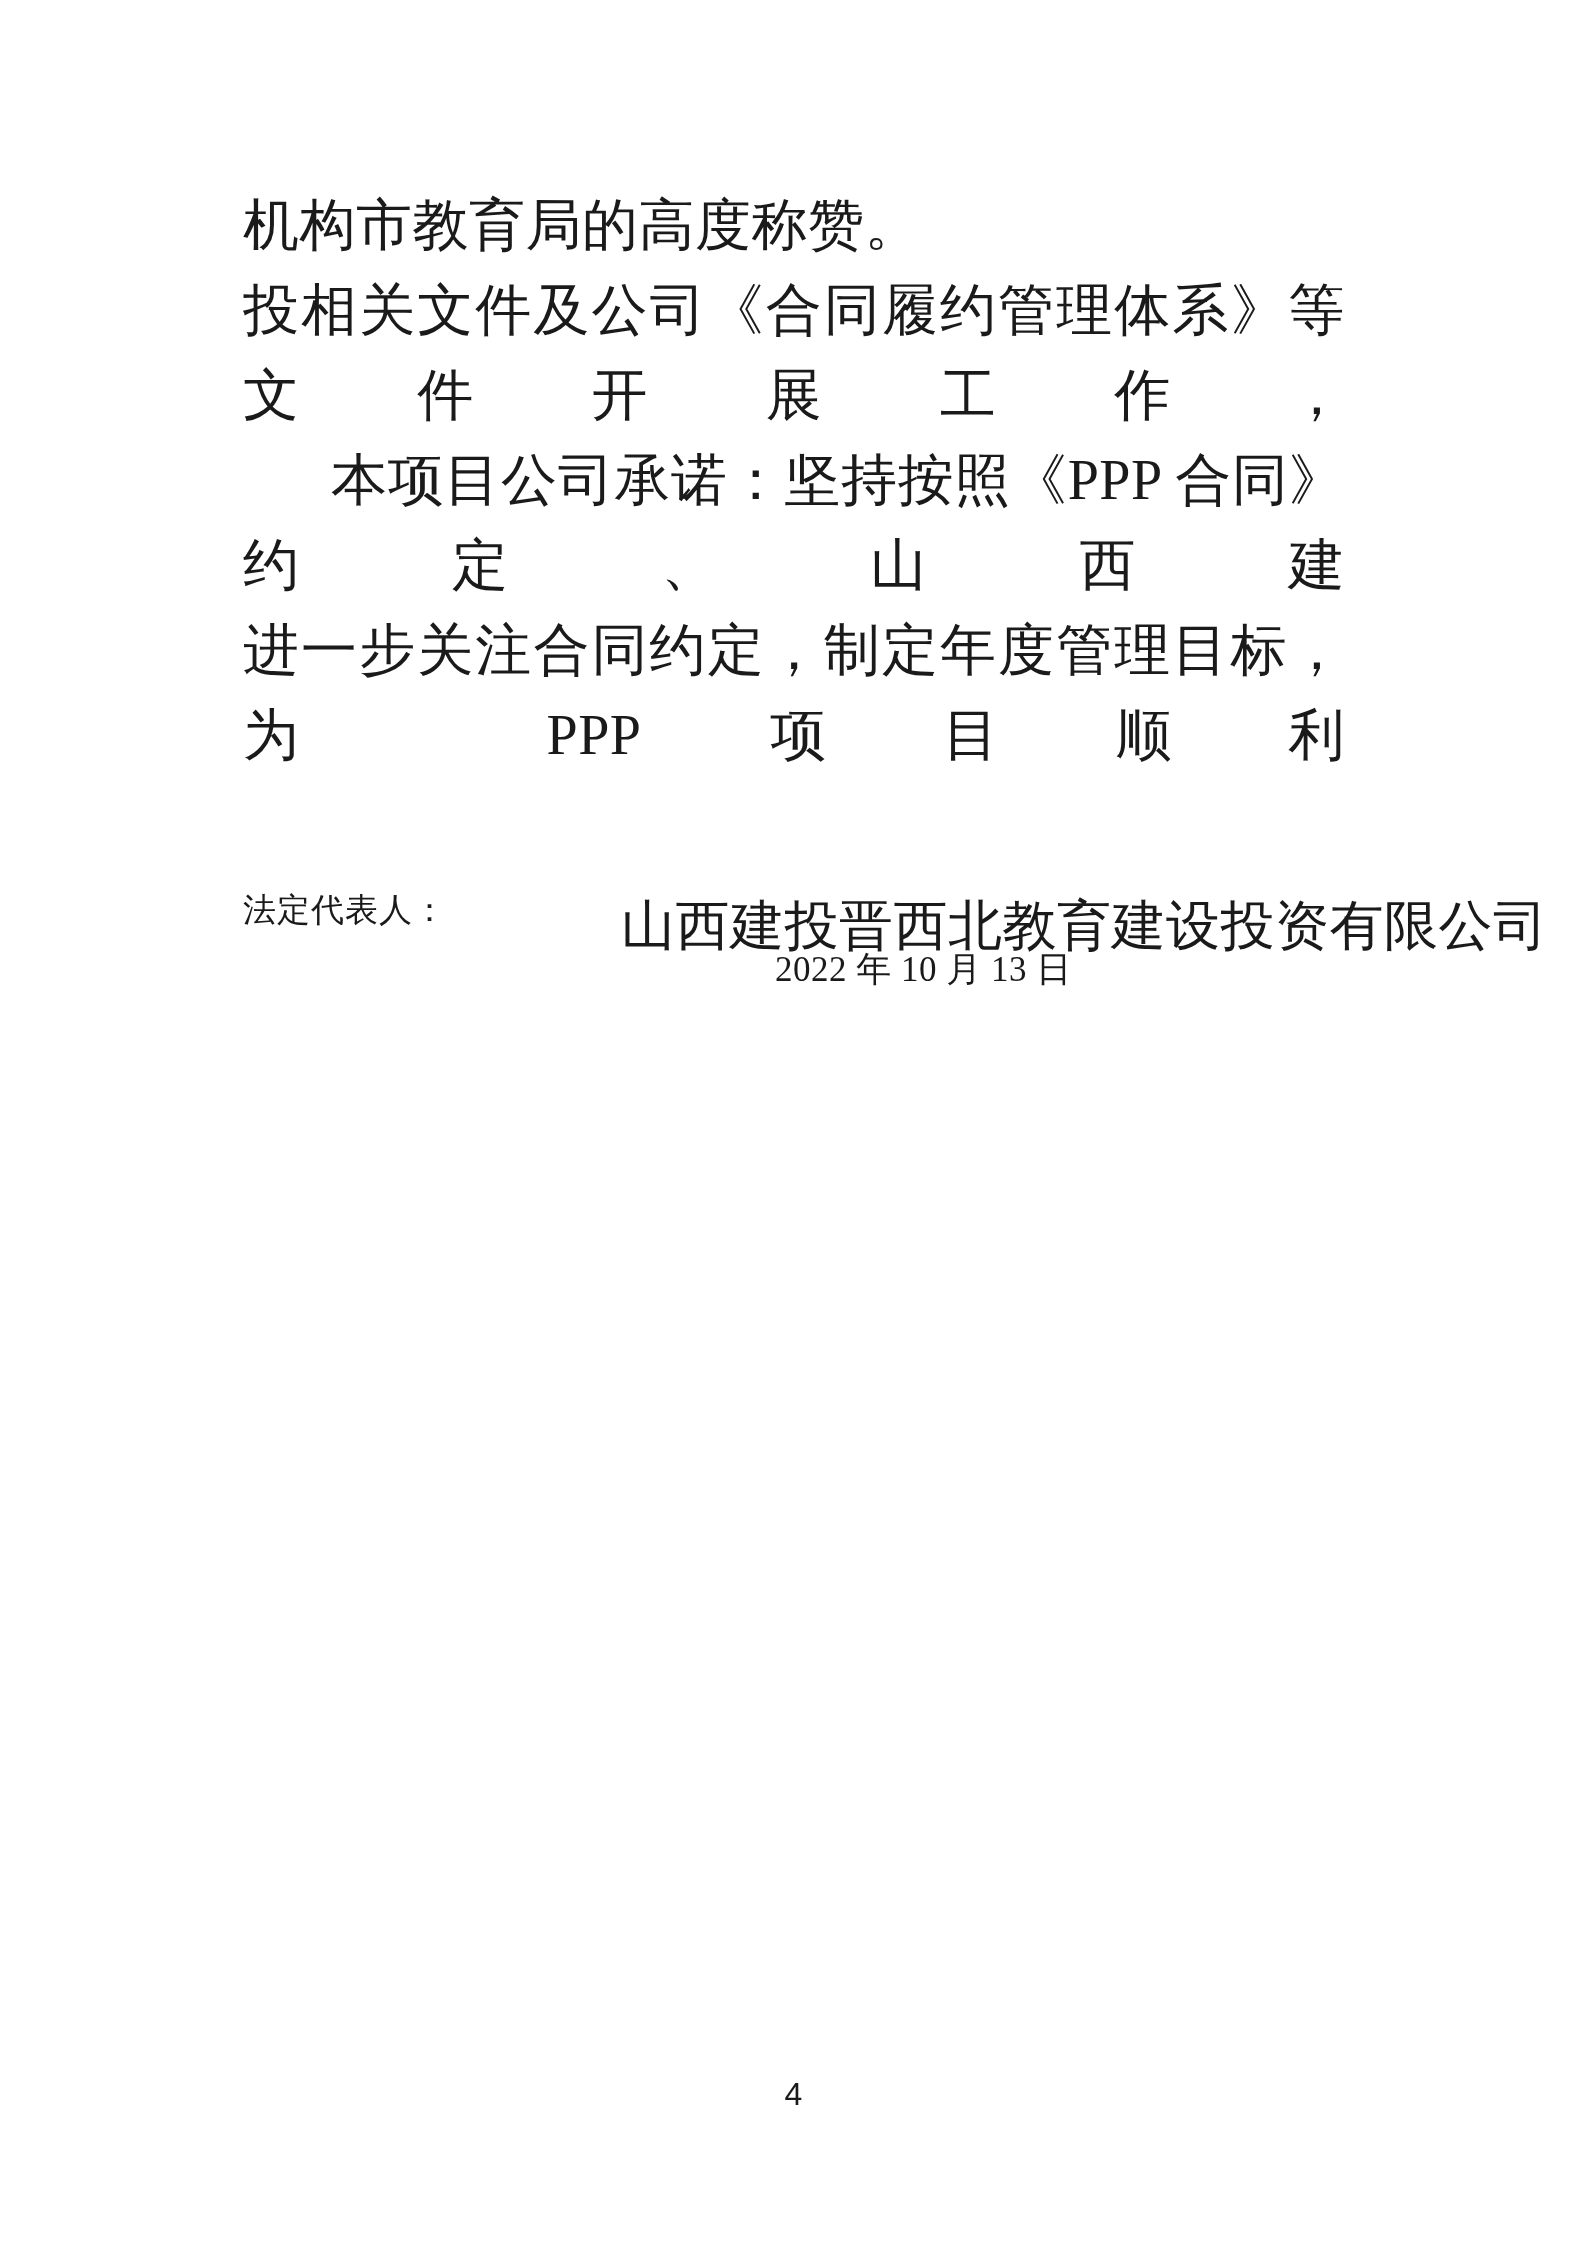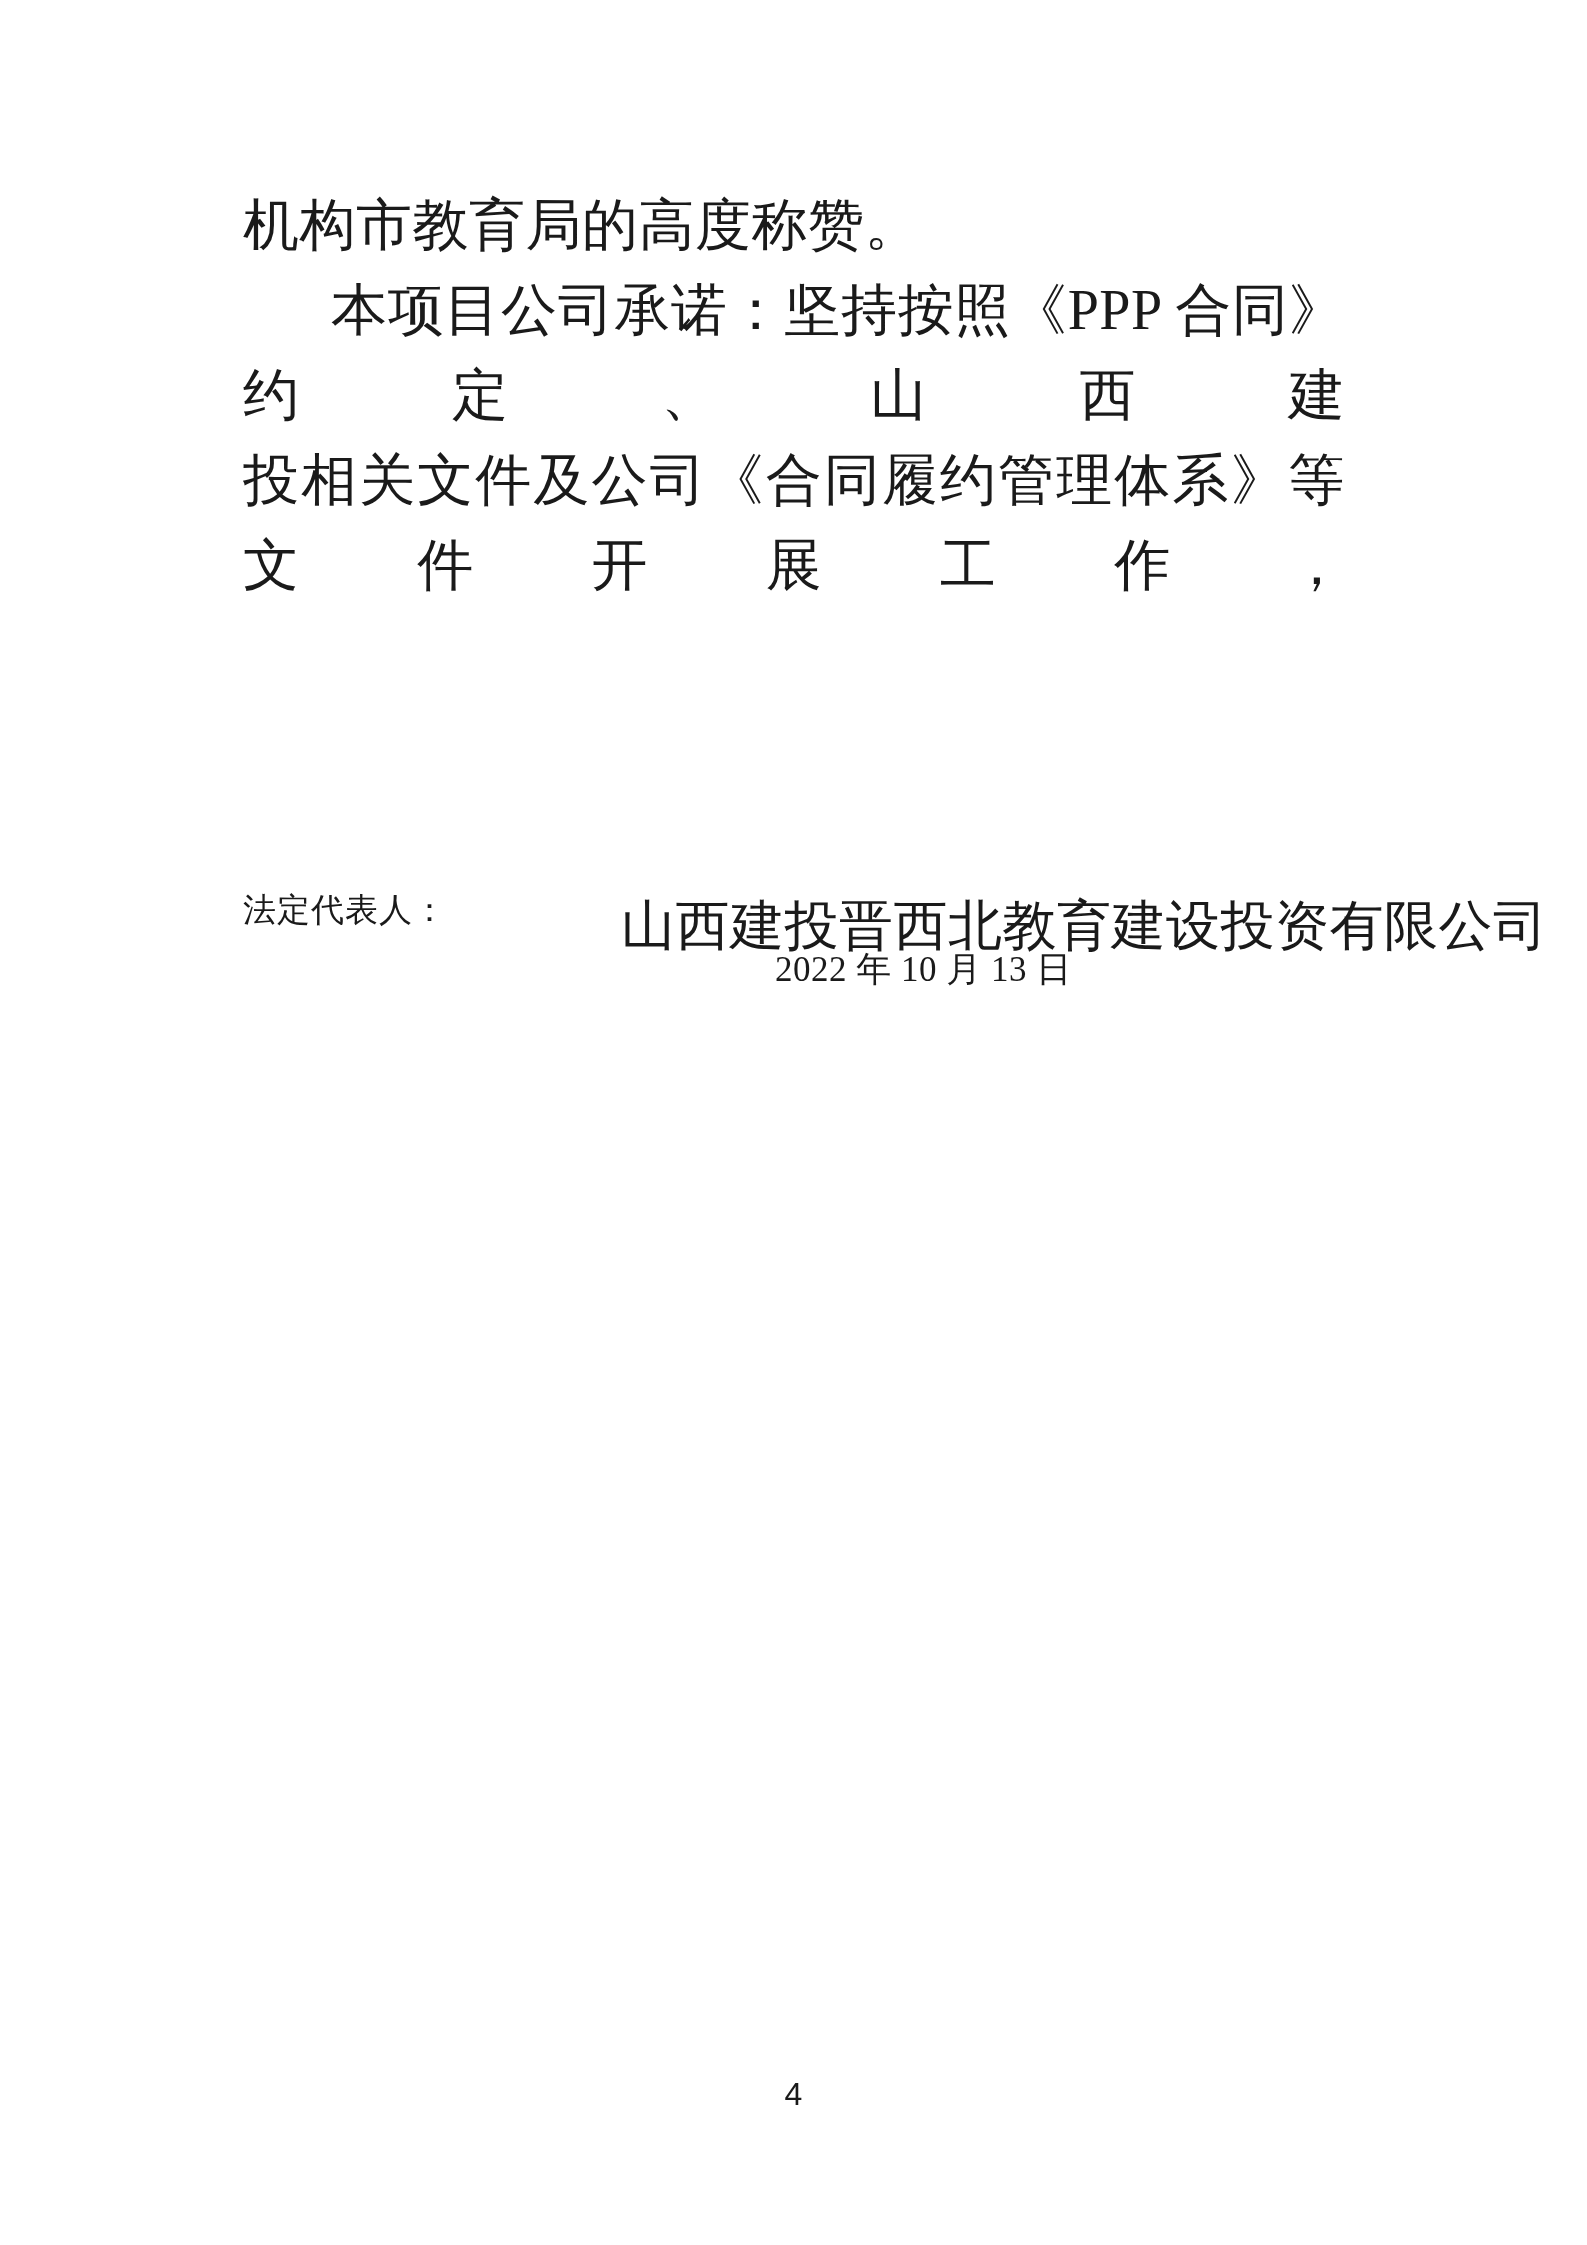--- a/index.html
+++ b/index.html
@@ -76,22 +76,23 @@
     color: #1a1a1a;
   }
 </style>
 </head>
 <body>
 
 <div class="page">
 
   <div class="body-text">
     <div class="line">机构市教育局的高度称赞。</div>
+    <div class="line justify">投相关文件及公司《合同履约管理体系》等文件开展工作，</div>
     <div class="line justify indent">本项目公司承诺：坚持按照《PPP 合同》约定、山西建</div>
-    <div class="line justify">投相关文件及公司《合同履约管理体系》等文件开展工作，</div>
+    <div class="line justify">进一步关注合同约定，制定年度管理目标，为 PPP 项目顺利</div>
   </div>
 
   <div class="sig-label">法定代表人：</div>
 
   <div class="sig-company">山西建投晋西北教育建设投资有限公司</div>
 
   <div class="sig-date">2022 年 10 月 13 日</div>
 
   <div class="page-number">4</div>
 

